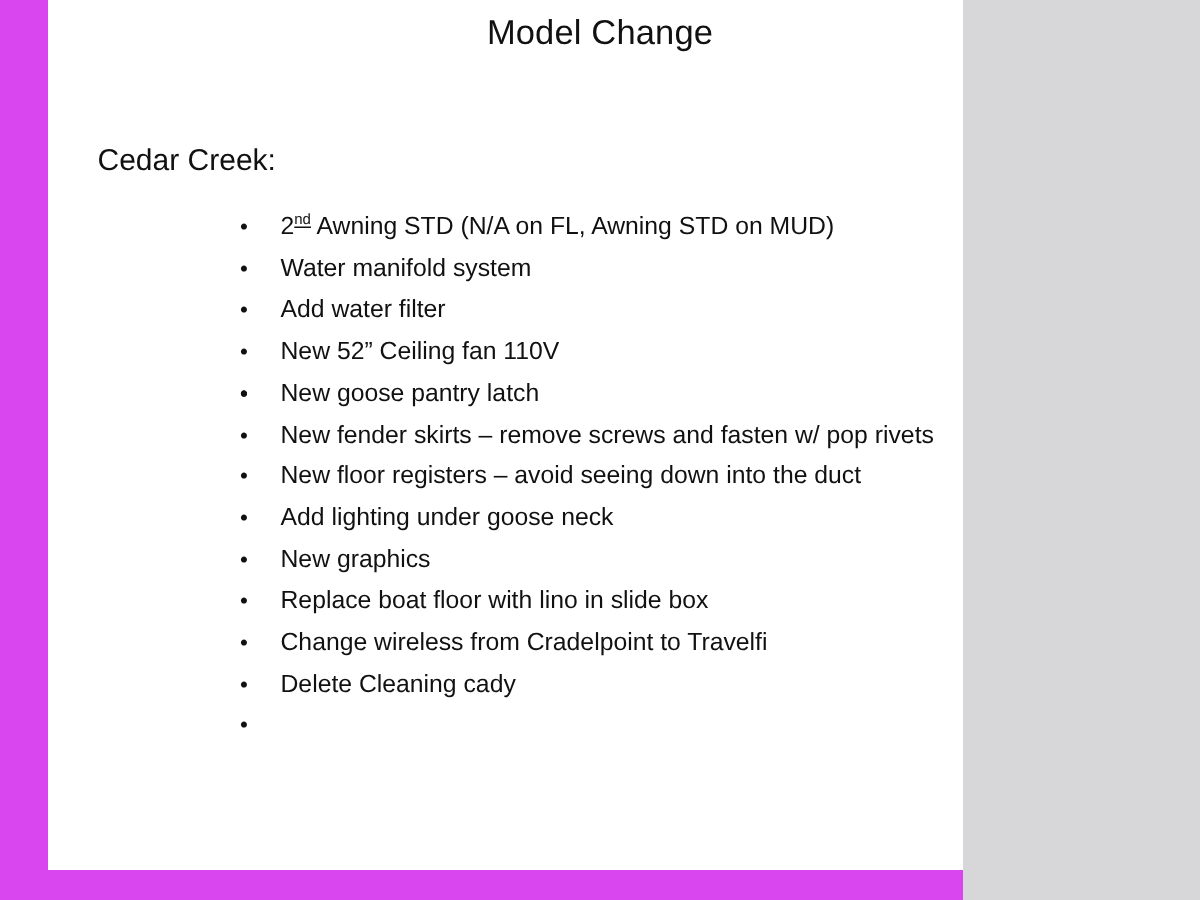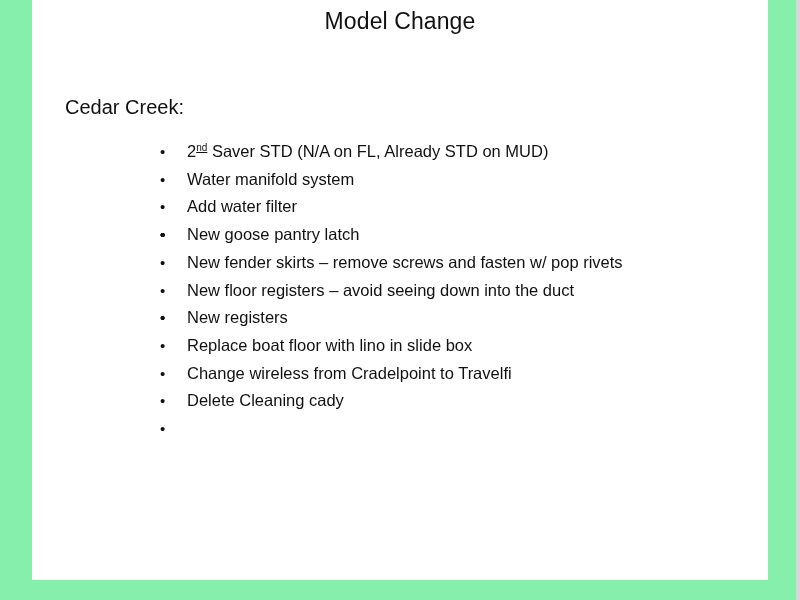--- a/index.html
+++ b/index.html
@@ -5,23 +5,23 @@
   html, body {
     margin: 0;
     padding: 0;
     width: 800px;
     height: 600px;
     background: #d7d7d9;
     font-family: "Liberation Sans", sans-serif;
   }
   .slide-wrap {
     position: relative;
-    width: 796px;
+    width: 642px;
     height: 600px;
-    background: #86efac;
+    background: #d946ef;
     overflow: hidden;
   }
   .slide {
     position: absolute;
     left: 32px;
     top: 0;
     width: 736px;
     height: 580px;
     background: #ffffff;
   }
@@ -78,31 +78,31 @@
 <body>
 
 <div class="slide-wrap">
   <div class="slide">
 
     <div class="slide-title">Model Change</div>
 
     <div class="section-heading">Cedar Creek:</div>
 
     <ul class="bullet-list">
-        <li class="bullet-item"><span class="dot">•</span><span><span>2</span><sup>nd</sup><span> Saver STD (N/A on FL, Already STD on MUD)</span></span></li>
+        <li class="bullet-item"><span class="dot">•</span><span><span>2</span><sup>nd</sup><span> Awning STD (N/A on FL, Awning STD on MUD)</span></span></li>
         <li class="bullet-item"><span class="dot">•</span><span><span>Water manifold system</span></span></li>
         <li class="bullet-item"><span class="dot">•</span><span><span>Add water filter</span></span></li>
-        <li class="bullet-item"><span class="dot">•</span></li>
+        <li class="bullet-item"><span class="dot">•</span><span><span>New 52” Ceiling fan 110V</span></span></li>
         <li class="bullet-item"><span class="dot">•</span></li>
         <li class="bullet-item"><span class="dot">•</span></li>
         <li class="bullet-item"><span class="dot">•</span><span><span>New goose pantry latch</span></span></li>
         <li class="bullet-item"><span class="dot">•</span><span><span>New fender skirts – remove screws and fasten w/ pop rivets</span></span></li>
         <li class="bullet-item"><span class="dot">•</span><span><span>New floor registers – avoid seeing down into the duct</span></span></li>
-        <li class="bullet-item"><span class="dot">•</span></li>
-        <li class="bullet-item"><span class="dot">•</span><span><span>New registers</span></span></li>
+        <li class="bullet-item"><span class="dot">•</span><span><span>Add lighting under goose neck</span></span></li>
+        <li class="bullet-item"><span class="dot">•</span><span><span>New graphics</span></span></li>
         <li class="bullet-item"><span class="dot">•</span><span><span>Replace boat floor with lino in slide box</span></span></li>
         <li class="bullet-item"><span class="dot">•</span><span><span>Change wireless from Cradelpoint to Travelfi</span></span></li>
         <li class="bullet-item"><span class="dot">•</span><span><span>Delete Cleaning cady</span></span></li>
         <li class="bullet-item"><span class="dot">•</span></li>
       </ul>
 
   </div>
 </div>
 
 </body></html>

